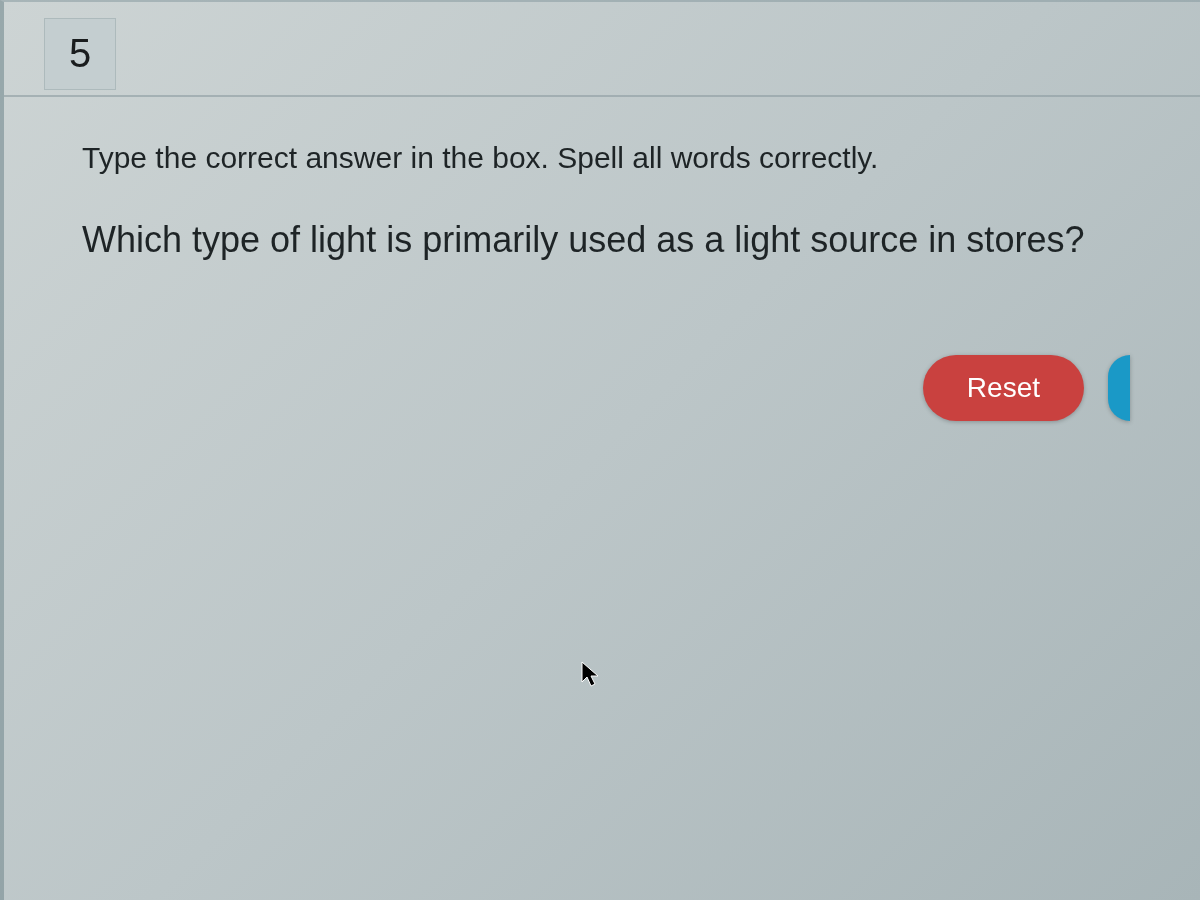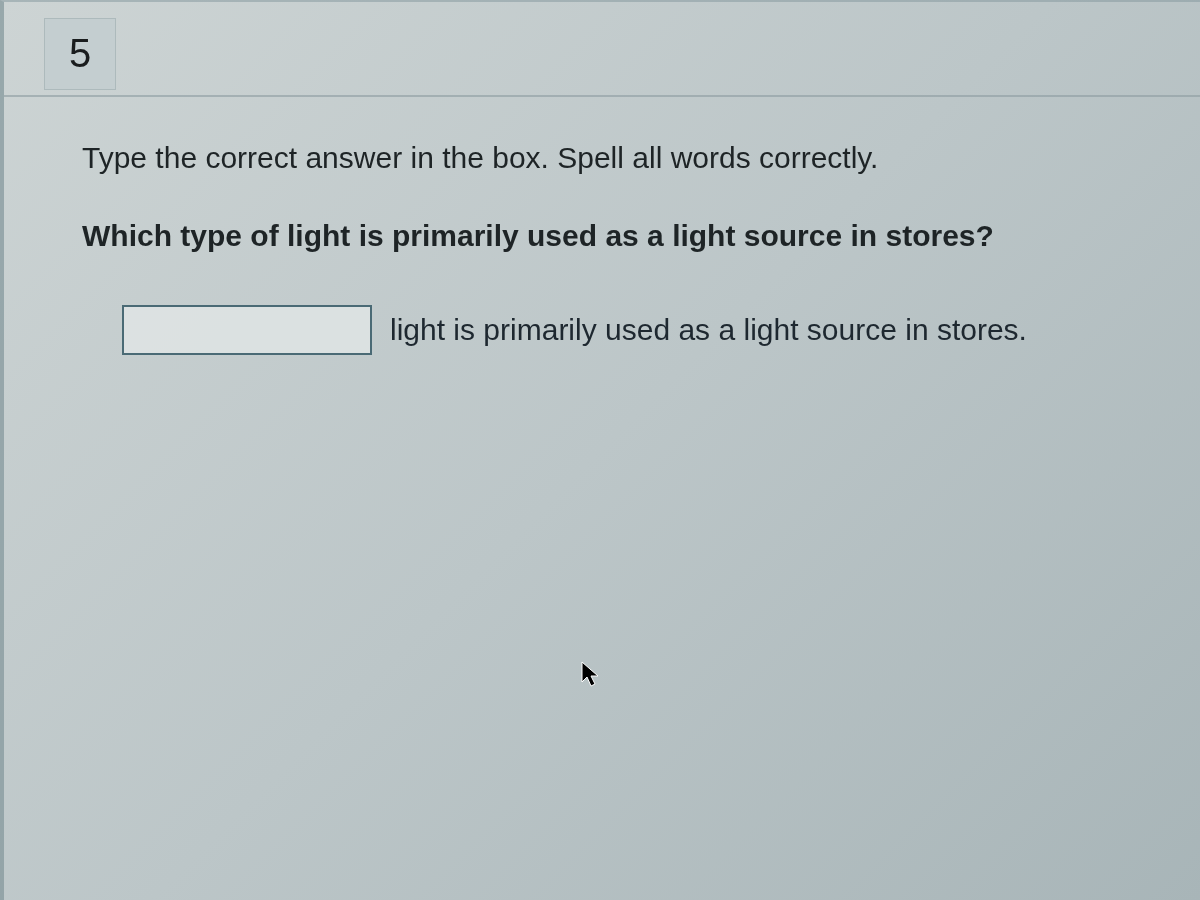--- a/index.html
+++ b/index.html
@@ -44,25 +44,25 @@
       padding: 40px 60px 40px 78px;
     }
     .instruction-text {
       font-size: 30px;
       color: #1e2426;
       margin-bottom: 36px;
       line-height: 1.4;
       font-weight: 400;
     }
     .question-prompt {
-      font-size: 30px;
+      font-size: 36px;
       color: #1e2426;
       margin-bottom: 48px;
       line-height: 1.4;
-      font-weight: 700;
+      font-weight: 400;
     }
     .answer-row {
       display: flex;
       align-items: center;
       gap: 18px;
       margin-left: 40px;
     }
     .answer-input {
       width: 250px;
       height: 50px;
@@ -117,23 +117,23 @@
 </head>
 <body>
 
 <div class="outer-frame">
   <div class="header-bar">
     <div class="question-number">5</div>
   </div>
   <div class="content">
     <p class="instruction-text">Type the correct answer in the box. Spell all words correctly.</p>
     <p class="question-prompt">Which type of light is primarily used as a light source in stores?</p>
-    <div class="answer-row">
-      <input type="text" class="answer-input" value="" style="">
-      <span class="answer-suffix">light is primarily used as a light source in stores.</span>
+    <div class="button-row">
+      <button class="reset-button">Reset</button>
+      <button class="next-button-partial"></button>
     </div>
   </div>
 </div>
 
 <div class="cursor-icon">
   <svg width="24" height="30" viewBox="0 0 24 30">
     <path d="M 2 2 L 2 22 L 7 17 L 11 26 L 15 24 L 11 16 L 18 16 Z" fill="#000" stroke="#fff" stroke-width="1"></path>
   </svg>
 </div>
 

